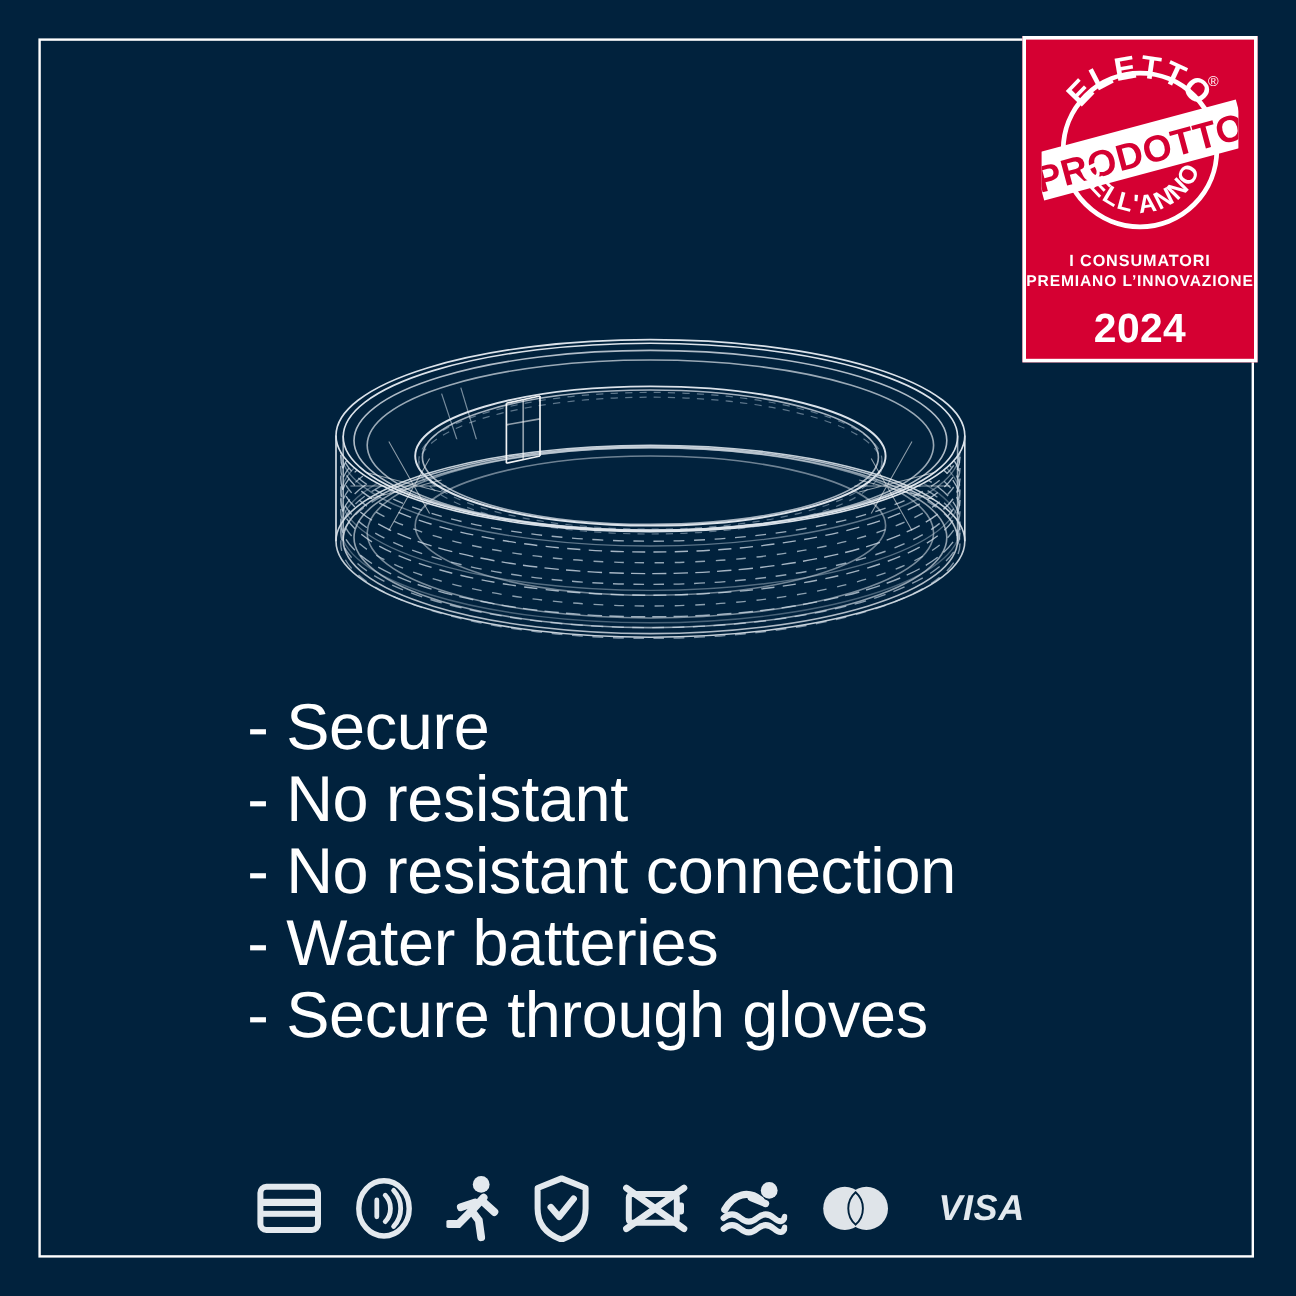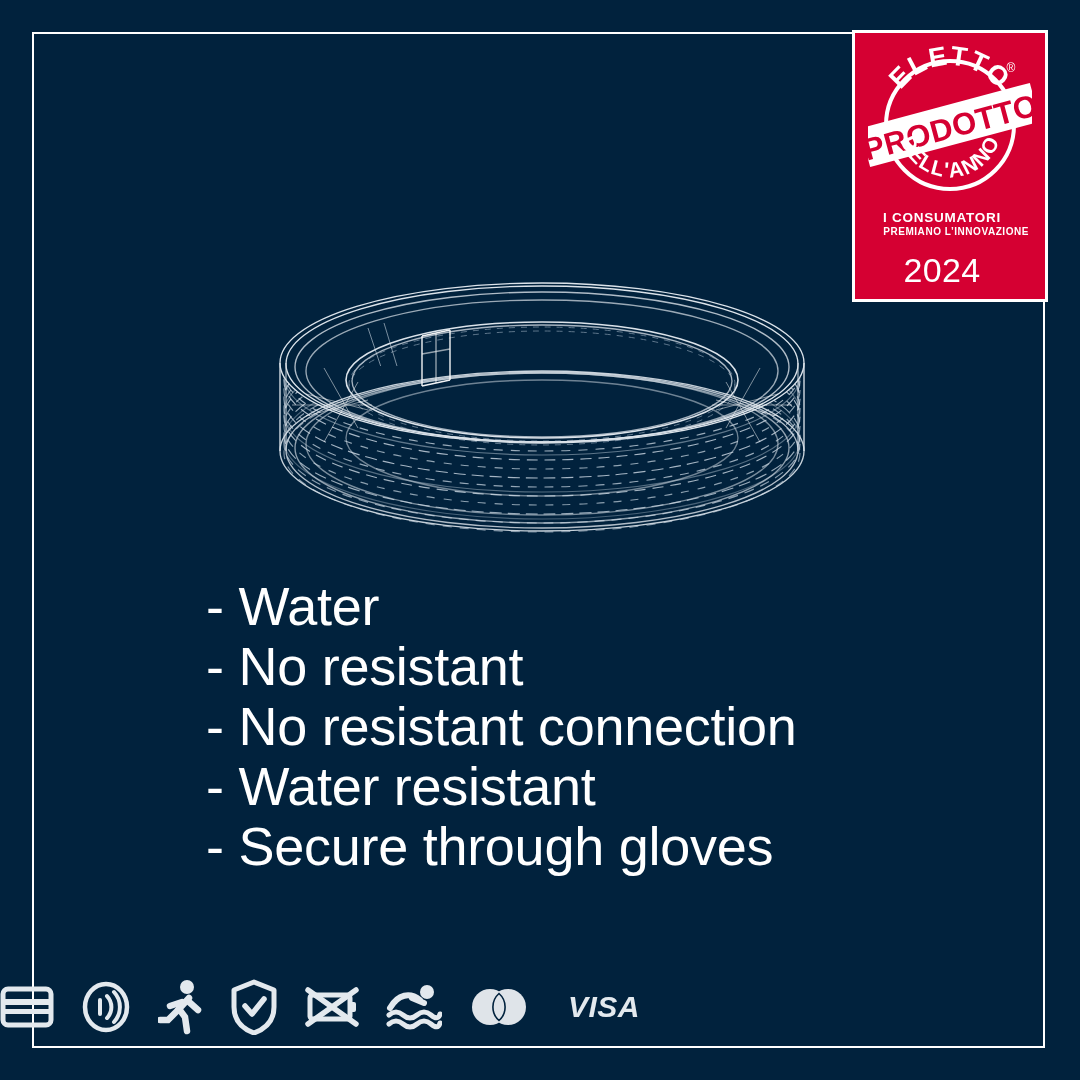--- a/index.html
+++ b/index.html
@@ -50,37 +50,37 @@
     position: absolute;
     left: 50%;
     top: 6px;
     transform: translateX(-50%);
     width: 164px;
     height: 164px;
   }
   #badge-lines {
     position: absolute;
     left: 0;
-    right: 16px;
+    right: 0;
     top: 176px;
     text-align: center;
   }
   .badge-sub {
     color: #ffffff;
     font-family: "Liberation Sans", sans-serif;
     font-weight: bold;
     letter-spacing: 0.055em;
     line-height: 1.28;
   }
   #badge-sub1 { font-size: 13.5px; }
-  #badge-sub2 { font-size: 10px; text-align: right; }
+  #badge-sub2 { font-size: 13px; }
   #badge-year {
     color: #ffffff;
     font-family: "Liberation Sans", sans-serif;
-    font-weight: normal;
+    font-weight: bold;
     font-size: 34px;
     letter-spacing: 0.01em;
     margin-top: 12px;
   }
 
   
   #ring-wrap {
     position: absolute;
     left: 272px;
     top: 268px;
@@ -107,21 +107,21 @@
   }
 
   
   #icon-strip {
     position: absolute;
     left: 0;
     right: 0;
     top: 975px;
     display: flex;
     align-items: center;
-    justify-content: flex-start;
+    justify-content: center;
     gap: 26px;
     height: 64px;
   }
   .pay-icon {
     display: flex;
     align-items: center;
     justify-content: center;
     height: 56px;
   }
   .pay-icon svg { display: block; }
@@ -240,24 +240,24 @@
       </g>
 
       <g stroke="#ffffff" stroke-width="0.9" opacity="0.55">
         <path d="M 34,126 L 96,142 M 34,148 L 96,132 M 20,137 L 100,137 M 52,100 L 86,160 M 52,174 L 86,114"></path>
         <path d="M 506,126 L 444,142 M 506,148 L 444,132 M 520,137 L 440,137 M 488,100 L 454,160 M 488,174 L 454,114"></path>
       </g>
     </svg>
   </div>
 
   <div id="features">
-    <div class="feature-line">- Water</div>
+    <div class="feature-line">- Secure</div>
     <div class="feature-line">- No resistant</div>
     <div class="feature-line">- No resistant connection</div>
-    <div class="feature-line">- Water resistant</div>
+    <div class="feature-line">- Water batteries</div>
     <div class="feature-line">- Secure through gloves</div>
   </div>
 
   <div id="icon-strip">
 
     <span class="pay-icon">
       <svg width="54" height="44" viewBox="0 0 54 44">
         <rect x="3" y="4" width="48" height="36" rx="5" fill="none" stroke="#e3e9ee" stroke-width="5"></rect>
         <rect x="3" y="14" width="48" height="6" fill="#e3e9ee"></rect>
         <rect x="3" y="24" width="48" height="5" fill="#e3e9ee"></rect>

